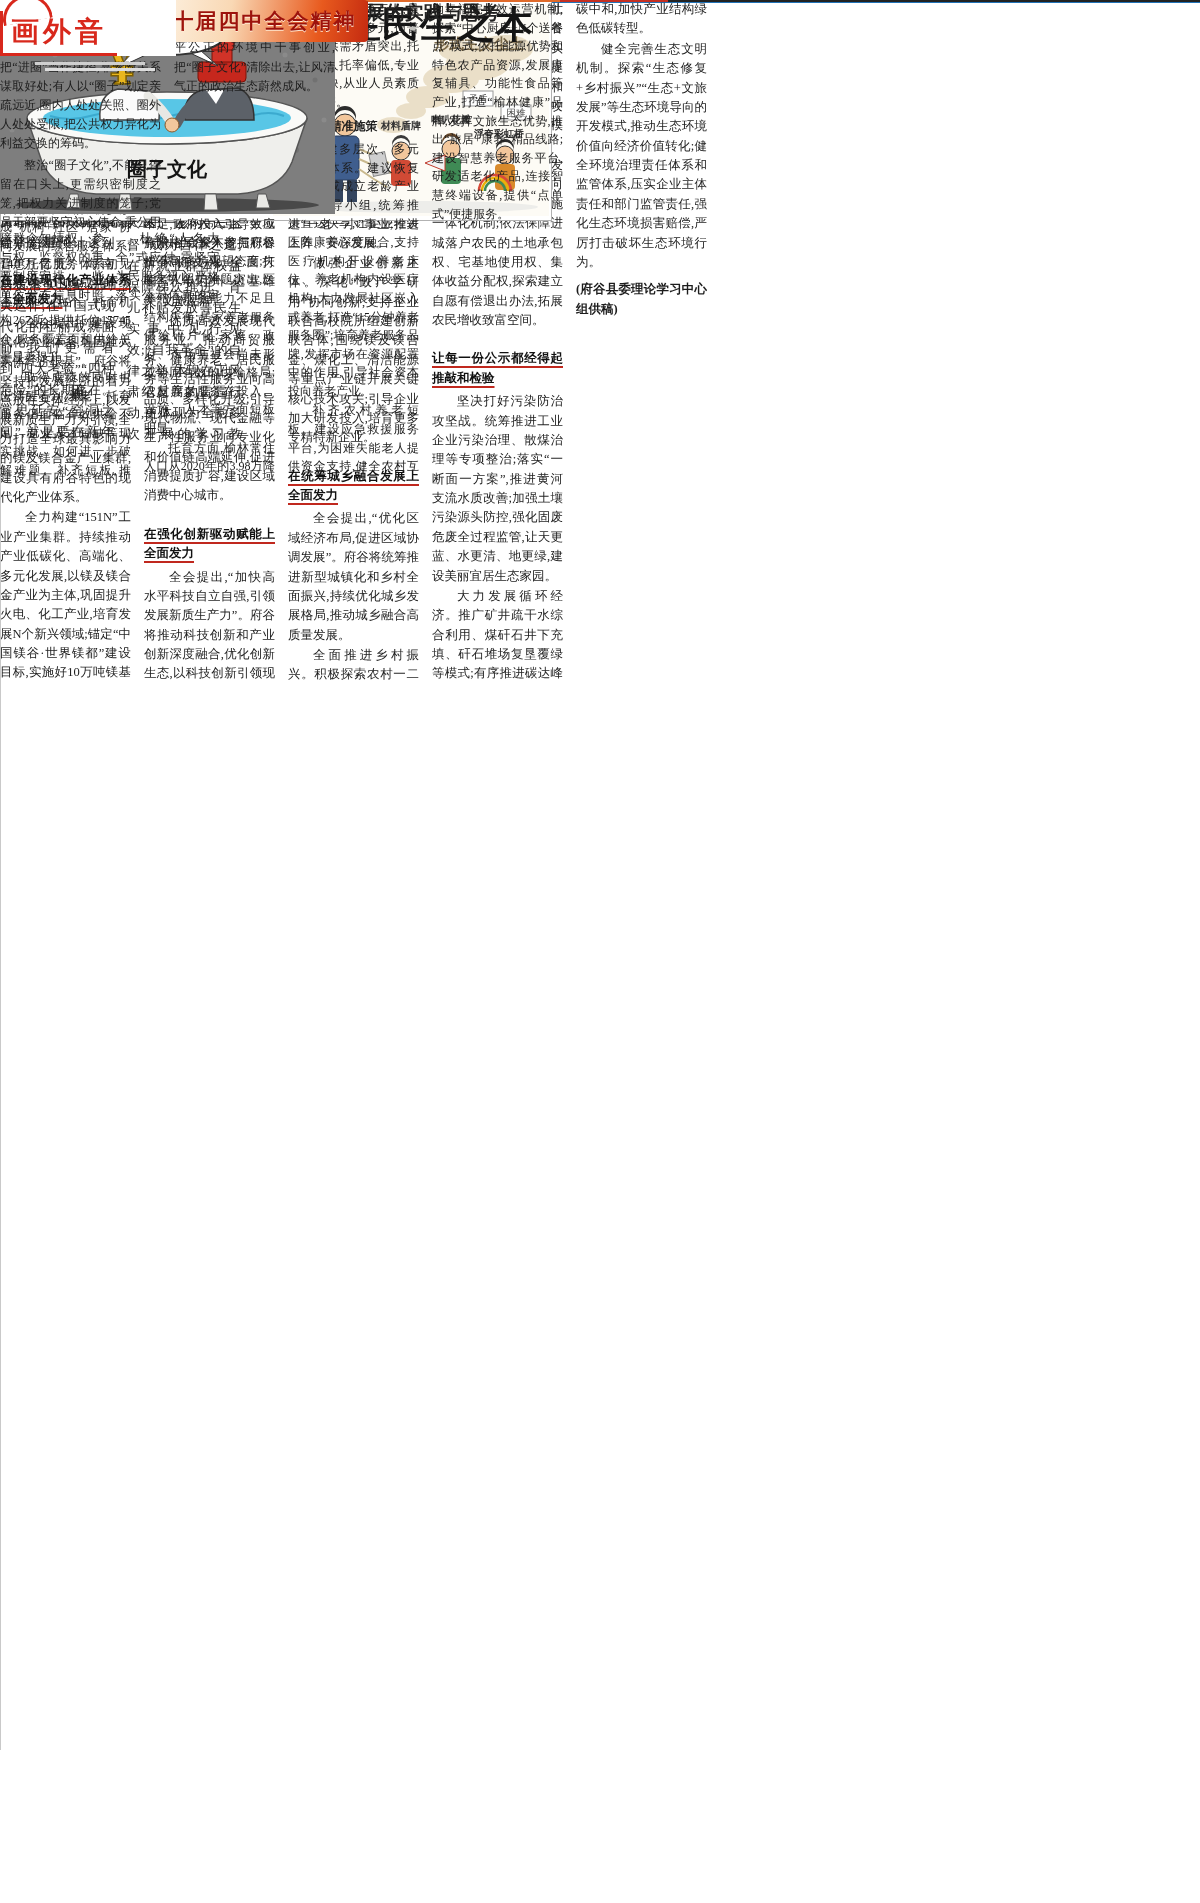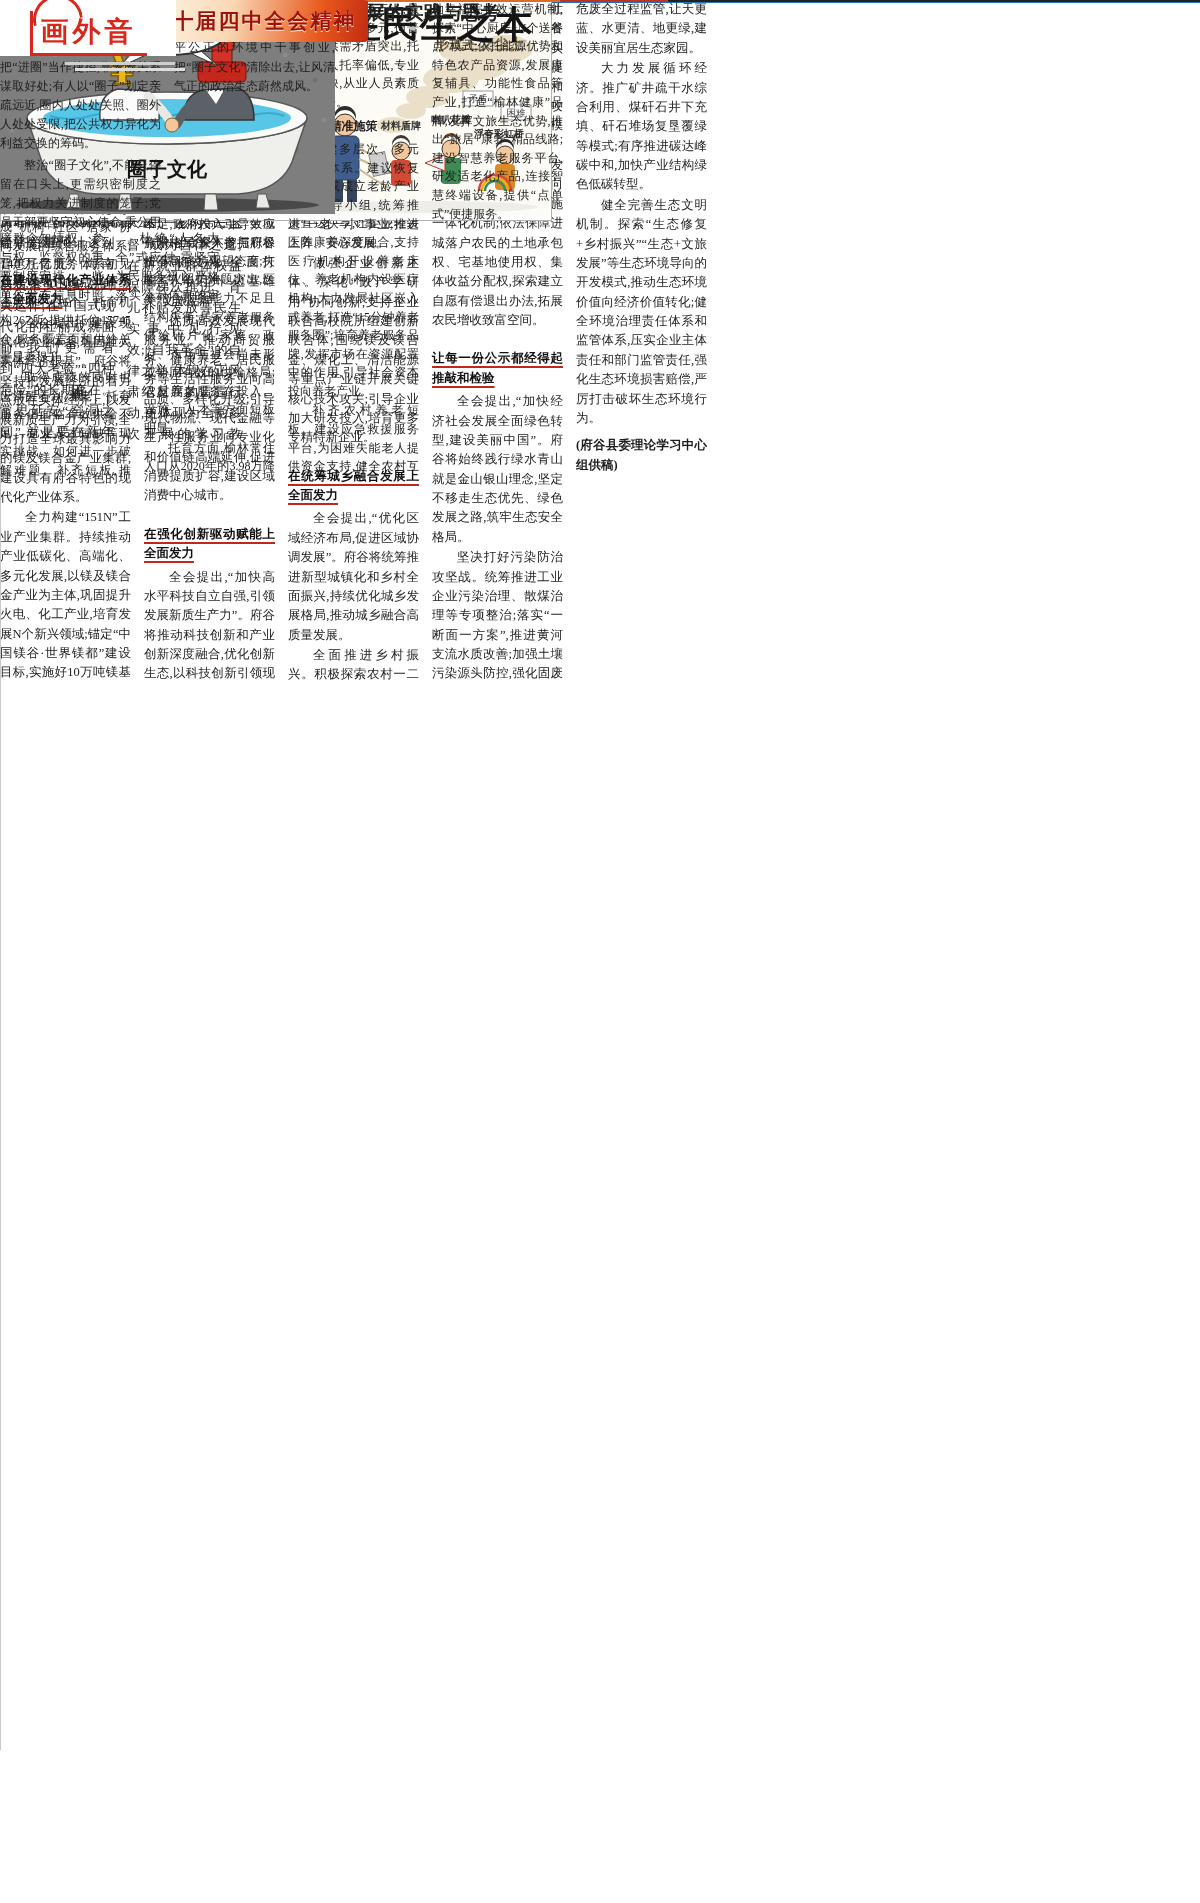--- a/index.html
+++ b/index.html
@@ -95,21 +95,21 @@
   .vp-text {
     left:845; top:1032; width:335px; height:306px;
     column-count:3; column-gap:12px; column-fill:auto; overflow:hidden;
     font-size:12px; line-height:1.58; text-align:justify; color:#1d1d1d;
   }
   .vp-text p { text-indent:2em; margin-bottom:2px; }
 
   
   .voice-line { left:128; top:1000; width:560px; height:2px; background:#d8281c; }
   .voice-logo { left:300; top:958; width:176px; height:56px; background:#fff; z-index:2;
-                display:flex; align-items:flex-end; justify-content:center; }
+                display:flex; align-items:flex-end; }
   .voice-logo-inner { position:relative; font-size:28px; font-weight:900; color:#d8281c;
                       letter-spacing:4px; padding:2px 10px 2px 8px;
                       border-left:3px solid #d8281c; border-bottom:3px solid #d8281c; }
   .voice-logo-inner::before { content:""; position:absolute; left:-2px; top:-16px;
                       width:44px; height:24px; border:3px solid #d8281c; border-bottom:none;
                       border-radius:44px 44px 0 0; transform:rotate(-10deg); }
   .voice-logo-inner::after { content:""; position:absolute; right:-28px; bottom:-12px;
                       width:110px; height:3px; background:#cfcfcf;
                       box-shadow:10px 6px 0 #dddddd; }
   .voice-box { left:136; top:1022; width:552px; height:221px; border:1px solid #b2b2b2; background:#fff; }
@@ -190,21 +190,20 @@
     <p class="art">优质高效发展现代服务业。推动商贸服务、健康养老、居民服务等生活性服务业向高品质、多样化升级;引导现代物流、现代金融等生产性服务业向专业化和价值链高端延伸,促进消费提质扩容,建设区域消费中心城市。</p>
     <p class="subhead">在强化创新驱动赋能上全面发力</p>
     <p class="art">全会提出,“加快高水平科技自立自强,引领发展新质生产力”。府谷将推动科技创新和产业创新深度融合,优化创新生态,以科技创新引领现代化产业体系建设,为高质量发展注入新动能。</p>
     <p class="art">激发企业发展活力。按照创新发展理念,推进国有企业做强做优做大;实施民营经济高质量发展行动,落实促进民营经济发展壮大政策措施;推行政务服务增值化改革,常态化开展“三官联席”服务,推动惠企政策直达快享,让企业轻装上阵、安心发展。</p>
     <p class="art">做强企业创新主体。深化“政产学研用”协同创新,支持企业联合高校院所组建创新联合体,围绕镁及镁合金、煤化工、清洁能源等重点产业链开展关键核心技术攻关;引导企业加大研发投入,培育更多专精特新企业。</p>
     <p class="subhead">在统筹城乡融合发展上全面发力</p>
     <p class="art">全会提出,“优化区域经济布局,促进区域协调发展”。府谷将统筹推进新型城镇化和乡村全面振兴,持续优化城乡发展格局,推动城乡融合高质量发展。</p>
     <p class="art">全面推进乡村振兴。积极探索农村一二三产业融合发展路径,壮大海红果、黑豆、糜谷等特色农业全产业链;实施农村人居环境整治提升行动,建设宜居宜业和美乡村;巩固拓展脱贫攻坚成果,守牢不发生规模性返贫底线。</p>
     <p class="art">加快城乡融合发展。推动城乡要素双向流动,健全城乡基础设施一体化机制;依法保障进城落户农民的土地承包权、宅基地使用权、集体收益分配权,探索建立自愿有偿退出办法,拓展农民增收致富空间。</p>
     <p class="subhead">让每一份公示都经得起推敲和检验</p>
-    <p class="art">全会提出,“加快经济社会发展全面绿色转型,建设美丽中国”。府谷将始终践行绿水青山就是金山银山理念,坚定不移走生态优先、绿色发展之路,筑牢生态安全格局。</p>
     <p class="art">坚决打好污染防治攻坚战。统筹推进工业企业污染治理、散煤治理等专项整治;落实“一断面一方案”,推进黄河支流水质改善;加强土壤污染源头防控,强化固废危废全过程监管,让天更蓝、水更清、地更绿,建设美丽宜居生态家园。</p>
     <p class="art">大力发展循环经济。推广矿井疏干水综合利用、煤矸石井下充填、矸石堆场复垦覆绿等模式;有序推进碳达峰碳中和,加快产业结构绿色低碳转型。</p>
     <p class="art">健全完善生态文明机制。探索“生态修复+乡村振兴”“生态+文旅发展”等生态环境导向的开发模式,推动生态环境价值向经济价值转化;健全环境治理责任体系和监管体系,压实企业主体责任和部门监管责任,强化生态环境损害赔偿,严厉打击破坏生态环境行为。</p>
     <p class="credit">(府谷县委理论学习中心组供稿)</p>
   </div>
 
   <div class="abs v-divider"></div>
 
   <div class="abs forum-logo">
     <span>

